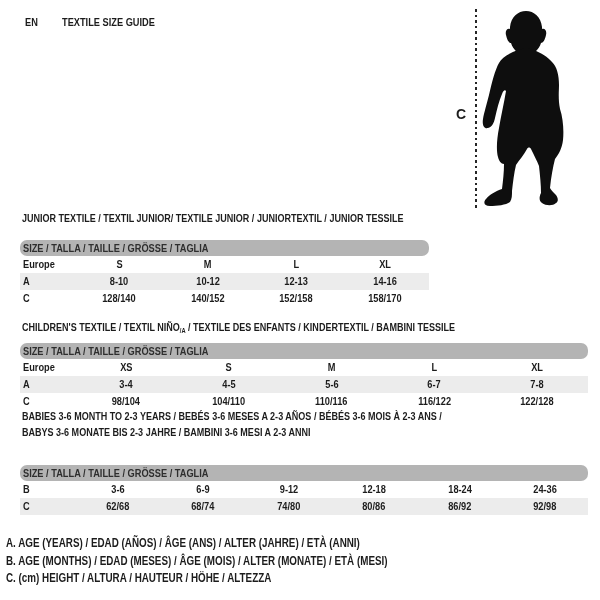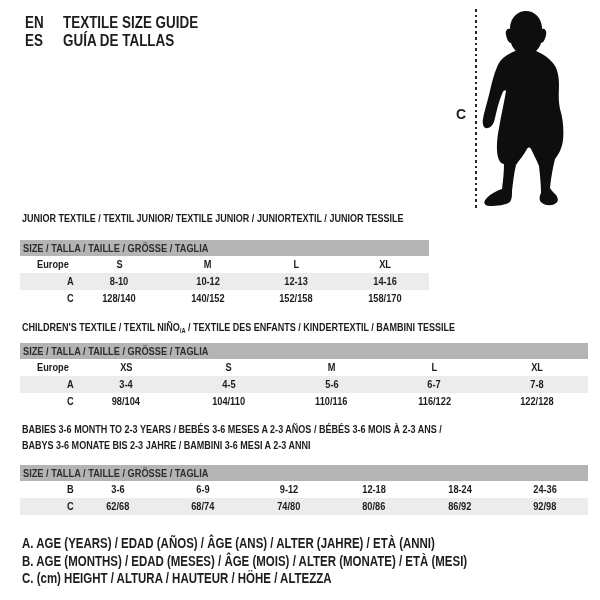--- a/index.html
+++ b/index.html
@@ -13,21 +13,21 @@
   html,body{width:600px;height:600px;background:var(--page-bg);overflow:hidden;}
   body{font-family:"Liberation Sans","DejaVu Sans",sans-serif;font-weight:700;color:var(--text);}
   .page{position:absolute;left:0;top:0;width:600px;height:600px;background:var(--page-bg);}
 
   
   .cx{display:inline-block;white-space:nowrap;transform:scaleX(0.84);}
   .cx-l{transform-origin:0 50%;}
   .cx-c{transform-origin:50% 50%;}
 
   
-  .langs{position:absolute;left:25px;top:14px;font-size:16px;}
+  .langs{position:absolute;left:25px;top:14px;font-size:11px;}
   .lang-row{height:17.7px;line-height:17.7px;white-space:nowrap;}
   .lang-row .code{display:inline-block;width:34px;}
 
   
   .figure{position:absolute;left:450px;top:0;width:150px;height:230px;}
   .height-label{position:absolute;left:6px;top:106px;font-size:14px;}
   .dotted-line{position:absolute;left:25px;top:9px;width:2.4px;height:199px;
     background:repeating-linear-gradient(180deg,#262626 0 2.6px,transparent 2.6px 5.6px);}
   .baby-svg{position:absolute;left:31px;top:6px;width:86px;height:202px;}
 
@@ -36,42 +36,38 @@
     transform:scaleX(0.82);transform-origin:0 50%;}
   .sec-title .subsz{font-size:7px;vertical-align:-2px;}
   .sec-title-2line{transform:none;}
   .sec-title-2line .line{white-space:nowrap;transform:scaleX(0.82);transform-origin:0 50%;
     height:15.5px;line-height:15.5px;}
 
   
   table.tbl{position:absolute;border-collapse:collapse;table-layout:fixed;}
   .tbl td{height:17px;line-height:17px;padding:0;font-size:11px;font-weight:700;
     text-align:center;vertical-align:middle;overflow:hidden;}
-  .tbl td.lbl{text-align:right;padding-left:3px;}
-  .tbl tr.hdr td{background:var(--header-bar);text-align:left;padding-left:3px;color:#2e2e2e;height:16px;line-height:16px;}
+  .tbl td.lbl{text-align:left;padding-left:3px;}
+  .tbl tr.hdr td{background:var(--header-bar);text-align:left;padding-left:3px;color:#2e2e2e;height:16px;line-height:16px;border-radius:7px;}
   .tbl tr.zebra td{background:var(--zebra);}
 
   
-  .footnotes{position:absolute;left:22px;top:535px;font-size:14px;}
+  .footnotes{position:absolute;left:6px;top:535px;font-size:12px;}
   .footnotes .fn-line{height:17.5px;line-height:17.5px;white-space:nowrap;
     transform:scaleX(0.82);transform-origin:0 50%;}
 </style>
 </head>
 <body>
 
 <div class="page">
 
   <div class="langs">
     <div class="lang-row">
       <span class="code"><span class="cx cx-l">EN</span></span>
       <span class="cx cx-l">TEXTILE SIZE GUIDE</span>
-    </div>
-    <div class="lang-row">
-      <span class="code"><span class="cx cx-l">ES</span></span>
-      <span class="cx cx-l">GUÍA DE TALLAS</span>
     </div>
   </div>
 
   <div class="figure">
     <span class="height-label">C</span>
     <div class="dotted-line"></div>
     <svg class="baby-svg" viewBox="0 0 86 202" xmlns="http://www.w3.org/2000/svg">
       <path fill="var(--silhouette)" d="M45,5 C37,5 30,11 29,21 L29,23 C26,22 24,25 25,29 C26,34 28,37 30,37 C32,44 38,49 45,49 C52,49 58,44 60,37 C62,37 64,34 65,29 C66,25 64,22 61,23 L61,21 C60,11 53,5 45,5 Z"></path>
       <path fill="var(--silhouette)" d="M37,44 C29,47 21,51 18,57 C14,64 11,76 8,89 C6,97 3,107 2,113 C1,119 3,123 7,122 C11,121 13,117 14,112 C16,103 18,95 21,88 C22,85 24,83 25,85 C23,97 20,110 18,122 C16,132 15,144 17,151 C18,155 20,158 23,158 C23,166 22,175 21,183 C15,185 8,189 5,193 C2,196 3,200 9,200 C16,200 25,199 29,196 C31,193 31,189 31,185 C32,176 33,167 35,159 C38,154 43,149 46,143 C47,141 49,141 50,143 C53,149 56,155 58,160 C59,169 60,179 60,187 C58,191 58,195 61,197 C65,200 72,200 75,197 C78,195 77,191 74,188 C72,186 70,184 69,182 C70,171 72,161 74,153 C78,148 81,142 82,134 C83,124 82,112 79,103 C77,93 78,85 78,79 C78,69 76,61 71,56 C67,51 60,47 53,44 C48,42 42,42 37,44 Z"></path>
     </svg>
@@ -150,21 +146,21 @@
       <td class="lbl"><span class="cx cx-l">C</span></td>
       <td><span class="cx cx-c">98/104</span></td>
       <td><span class="cx cx-c">104/110</span></td>
       <td><span class="cx cx-c">110/116</span></td>
       <td><span class="cx cx-c">116/122</span></td>
       <td><span class="cx cx-c">122/128</span></td>
     </tr>
   </tbody>
     </table>
 
-  <div class="sec-title sec-title-2line" style="left:22px;top:422px;">
+  <div class="sec-title sec-title-2line" style="left:22px;top:409px;">
     <div class="line">BABIES 3-6 MONTH TO 2-3 YEARS / BEBÉS 3-6 MESES A 2-3 AÑOS / BÉBÉS 3-6 MOIS À 2-3 ANS /</div>
     <div class="line">BABYS 3-6 MONATE BIS 2-3 JAHRE / BAMBINI 3-6 MESI A 2-3 ANNI</div>
   </div>
   <table class="tbl" style="left:20px;top:465px;width:568px;">
     <colgroup>
         <col style="width:55px">
         <col>
         <col>
         <col>
         <col>

